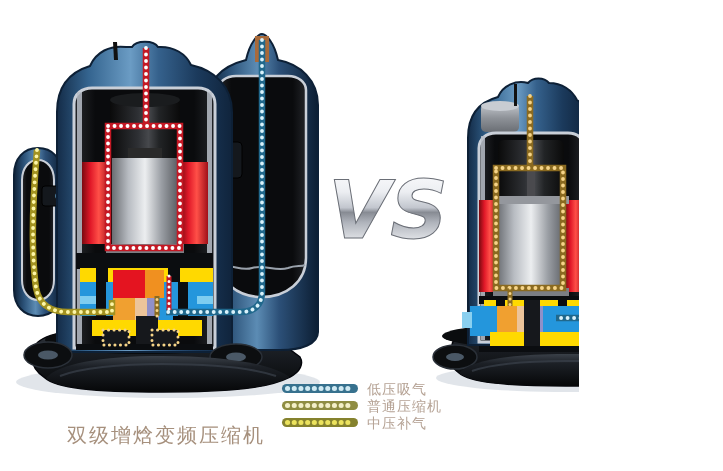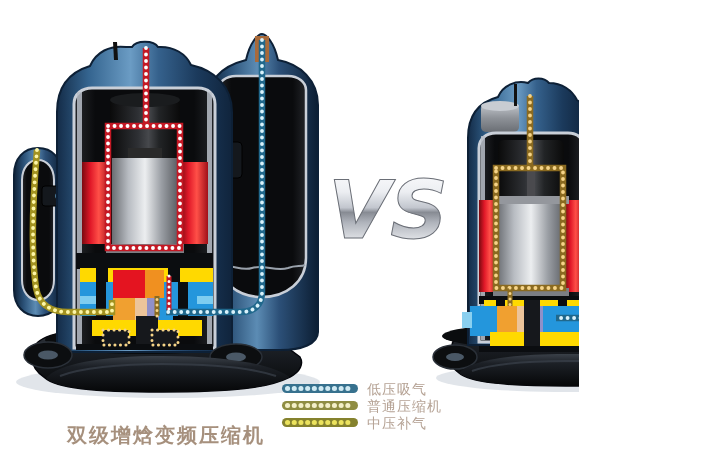--- a/index.html
+++ b/index.html
@@ -16,21 +16,21 @@
   .flow-bead.thin { stroke-width:3; stroke-dasharray:0.1 5.4; }
 
   .legend {
     position:absolute; left:281px; top:382px;
     display:flex; flex-direction:column; gap:4px;
   }
   .legend-row { display:flex; align-items:center; gap:8px; height:13px; }
   .legend-label { font-size:14px; color:#b5a294; letter-spacing:1px; line-height:1; white-space:nowrap; }
 
   .caption { position:absolute; font-size:20px; color:#a6907d; letter-spacing:2px; white-space:nowrap; }
-  .caption-left  { left:67px;  top:422px;font-weight:bold; }
+  .caption-left  { left:67px;  top:422px; }
   .caption-right { left:518px; top:422px; }
 </style>
 </head>
 <body>
 
 <div class="stage">
 
 <svg class="scene" width="723" height="471" viewBox="0 0 723 471">
   <defs>
     <linearGradient id="shellBody" x1="0" y1="0" x2="1" y2="0">

